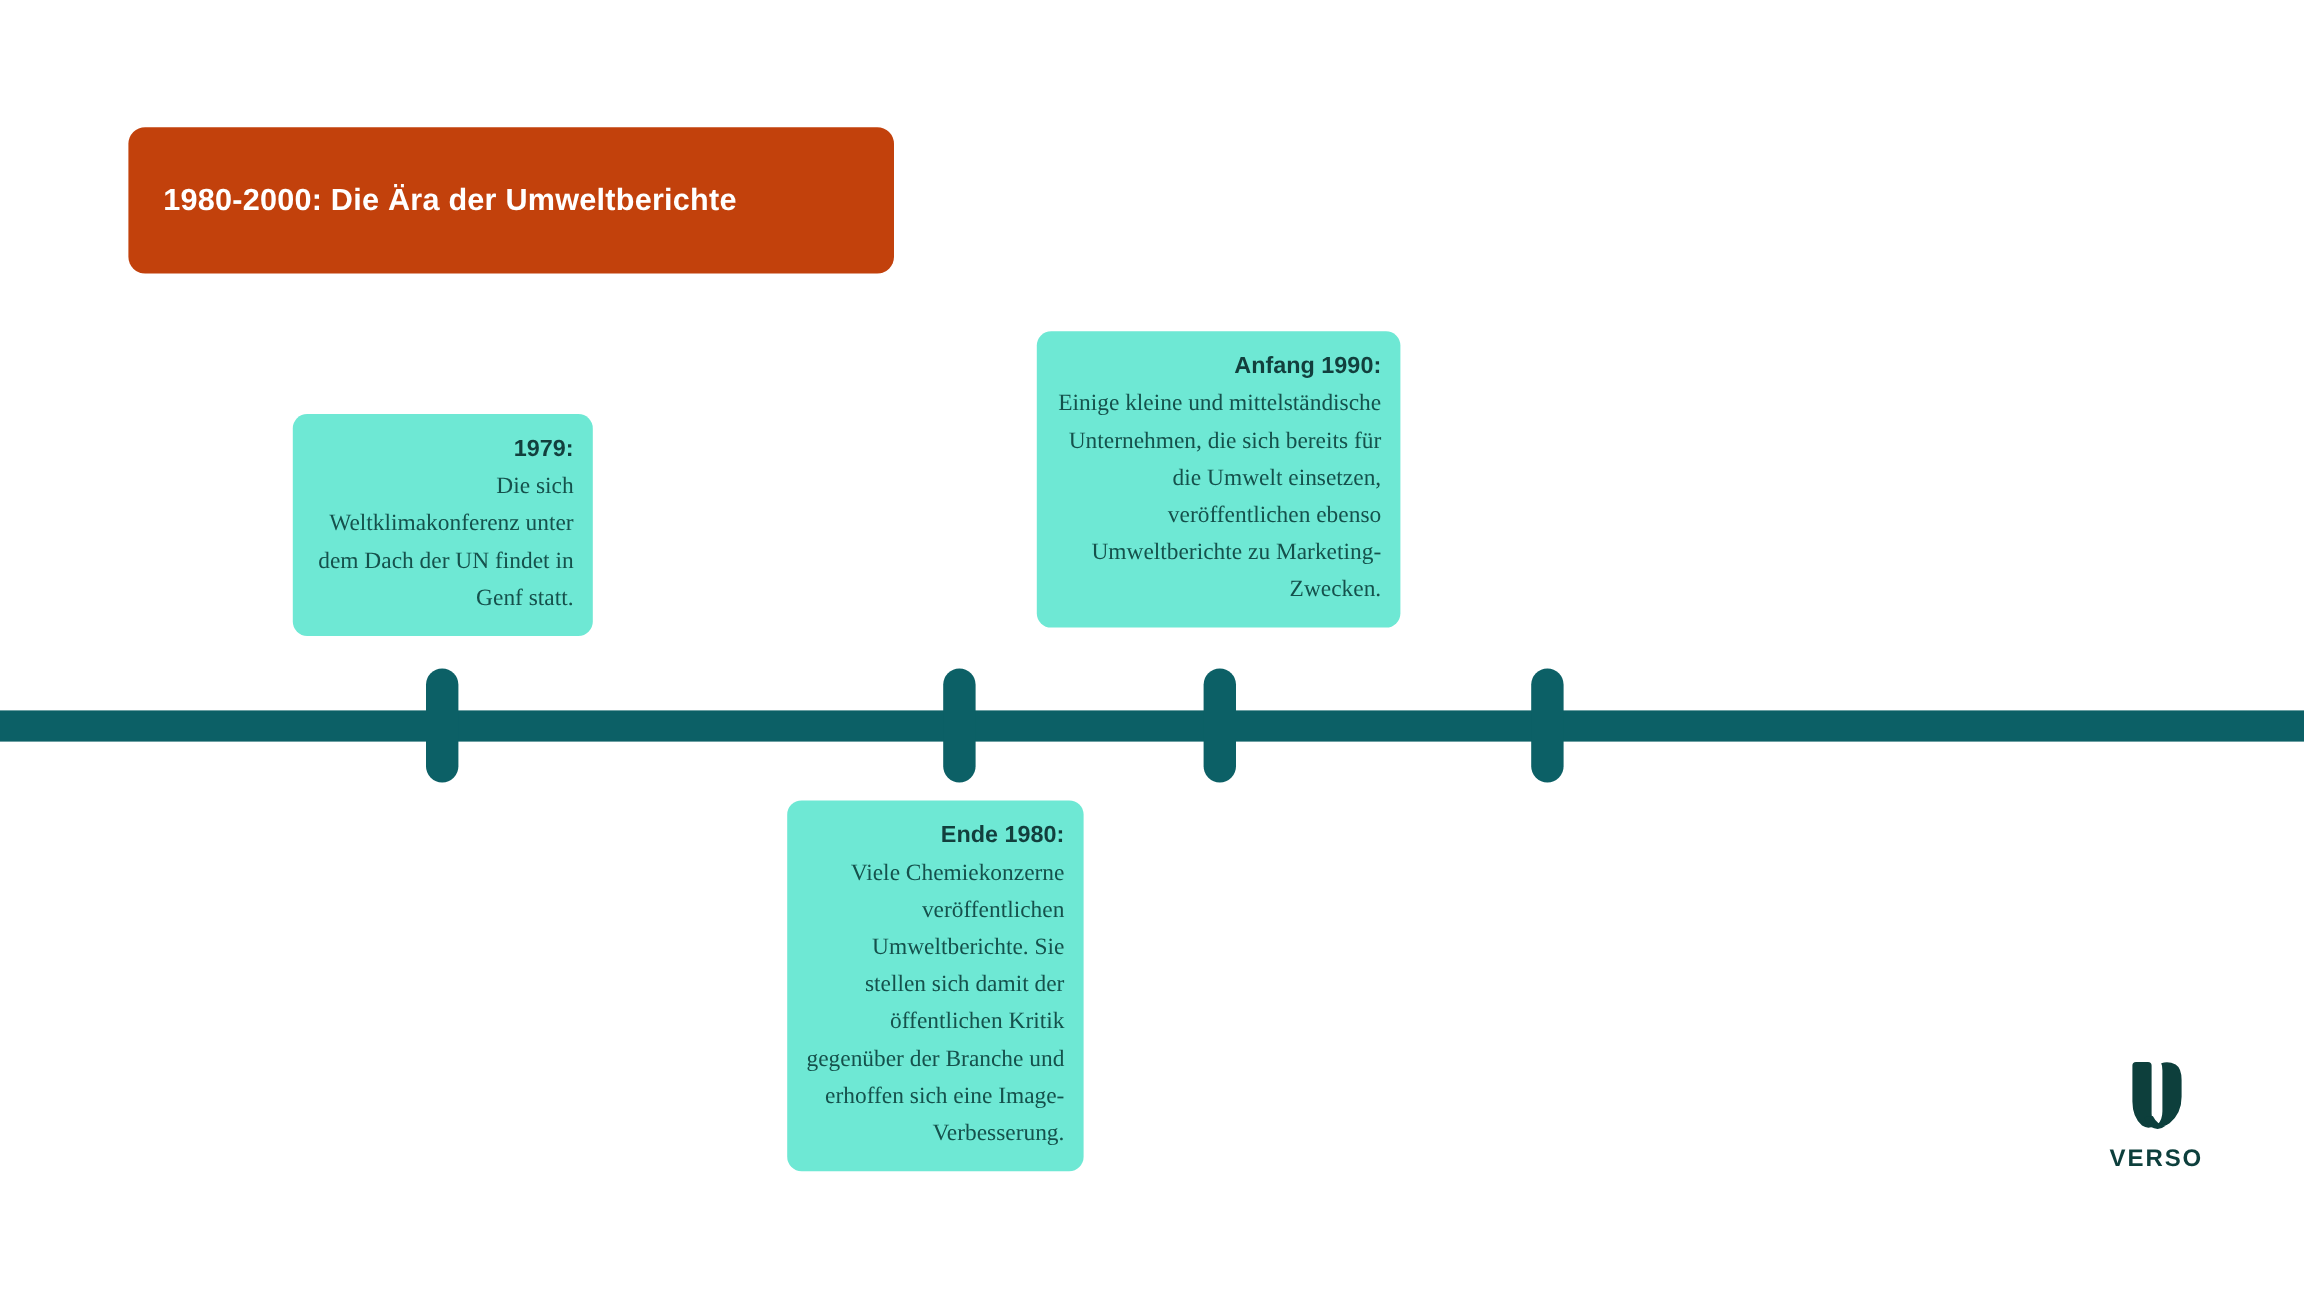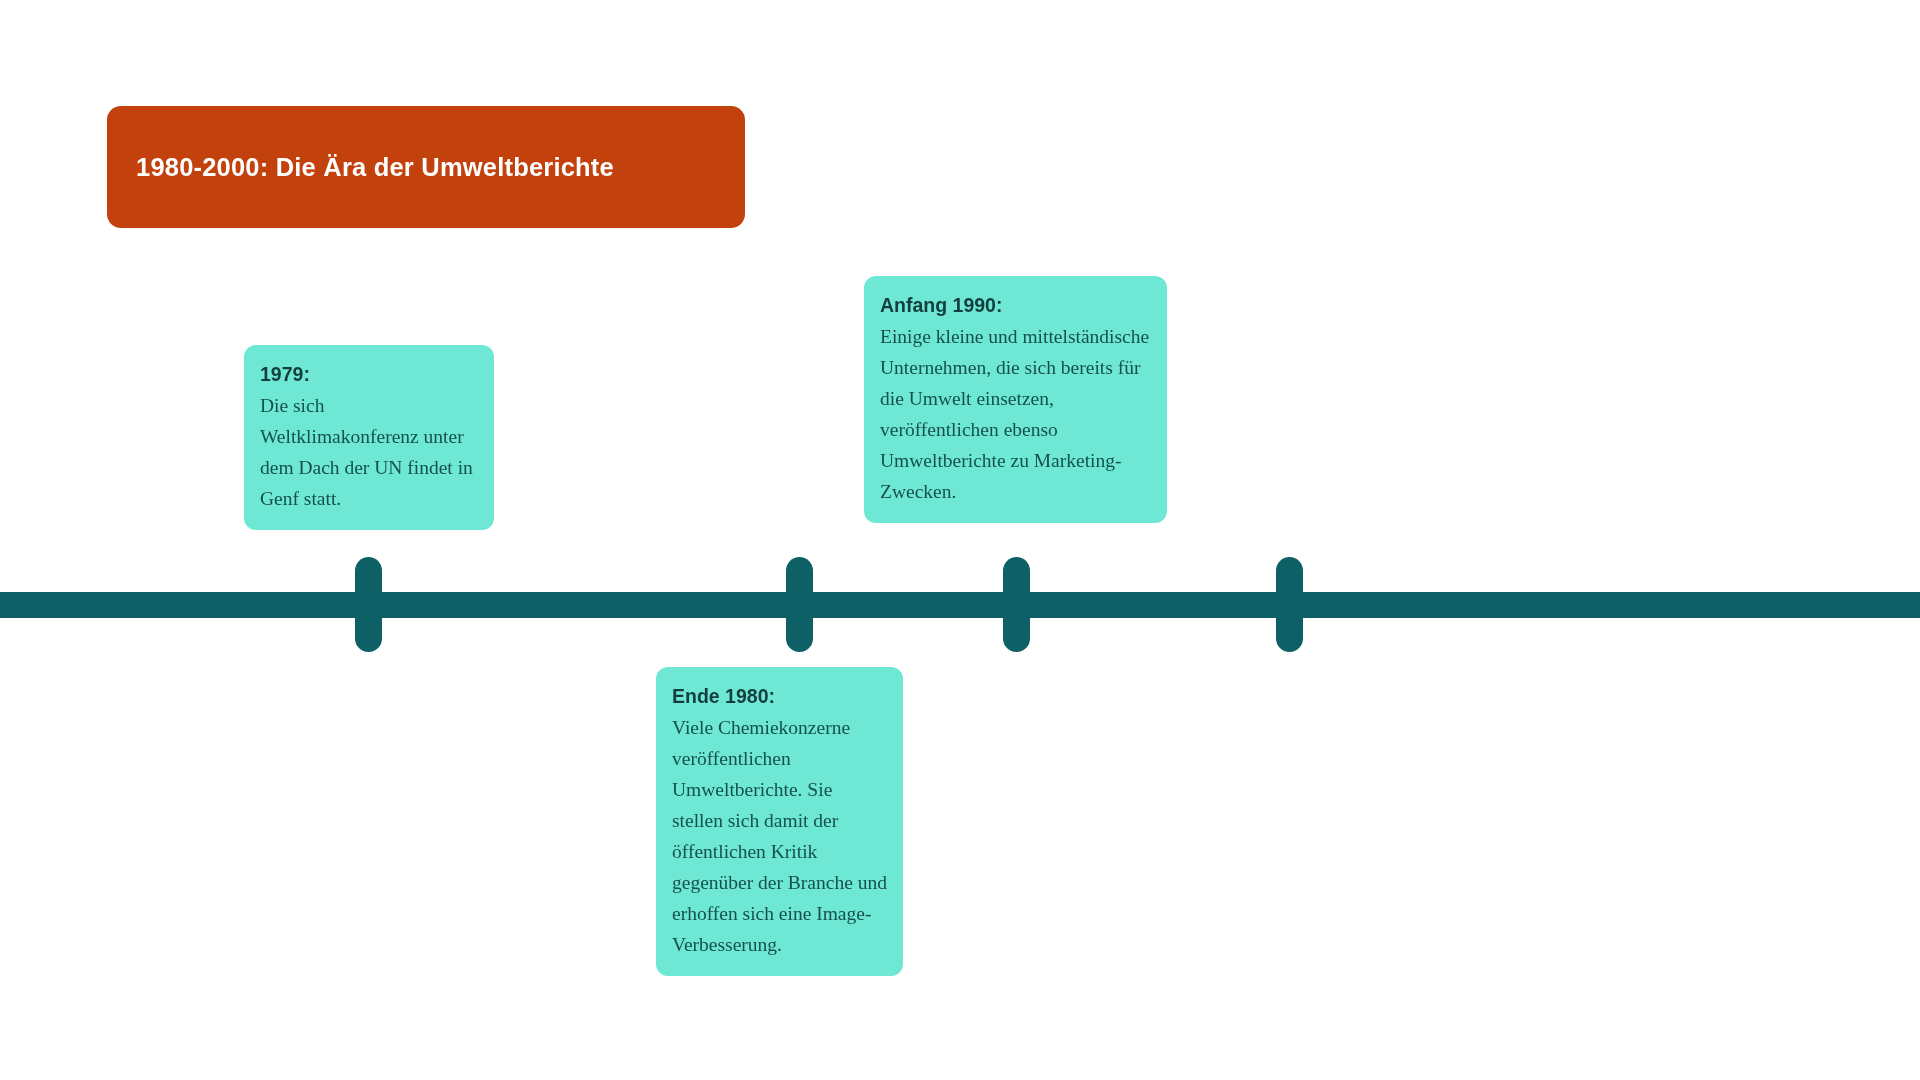--- a/index.html
+++ b/index.html
@@ -60,21 +60,21 @@
   }
 
   
   .event-card {
     position: absolute;
     background: #6ee8d4;
     border-radius: 12px;
     box-sizing: border-box;
     padding: 14px 16px 16px 16px;
     color: #124b46;
-    text-align: left;
+    text-align: right;
     font-size: 19.5px;
     line-height: 31px;
   }
   .event-card .card-year {
     display: block;
     font-weight: bold;
     color: #123f3d;
     font-size: 19.5px;
     line-height: 31px;
   }
@@ -132,14 +132,24 @@
     <span class="card-year">Anfang 1990:</span>
     <span class="card-body">Einige kleine und mittelständische Unternehmen, die sich bereits für die Umwelt einsetzen, veröffentlichen ebenso Umweltberichte zu Marketing-Zwecken.</span>
   </div>
 
   <div class="event-card" style="left:656px; top:667px; width:247px;">
     <span class="card-year">Ende 1980:</span>
     <span class="card-body">Viele Chemiekonzerne veröffentlichen Umweltberichte. Sie stellen sich damit der öffentlichen Kritik gegenüber der Branche und erhoffen sich eine Image-Verbesserung.</span>
   </div>
 
 
+  <div id="verso-logo">
+    <svg class="verso-mark" viewBox="0 0 52 62">
+      <path d="M6 4 Q6 1 9 1 L19 1 Q22 1 22 4 L22 44
+               Q22 50 26 53 Q20 58 14 54 Q6 47 6 34 Z" fill="#0d3f3c"></path>
+      <path d="M30 2 Q36 0 42 3 Q47 6 47 16 L47 30
+               Q47 44 37 52 Q32 56 27 53 Q31 49 31 42 L31 8 Q31 4 30 2 Z" fill="#0d3f3c"></path>
+      <path d="M23 46 Q27 54 34 54 Q28 59 21 55 Q17 52 16 47 Z" fill="#0d3f3c"></path>
+    </svg>
+    <span class="verso-wordmark">VERSO</span>
+  </div>
 
 </div>
 
 </body></html>

